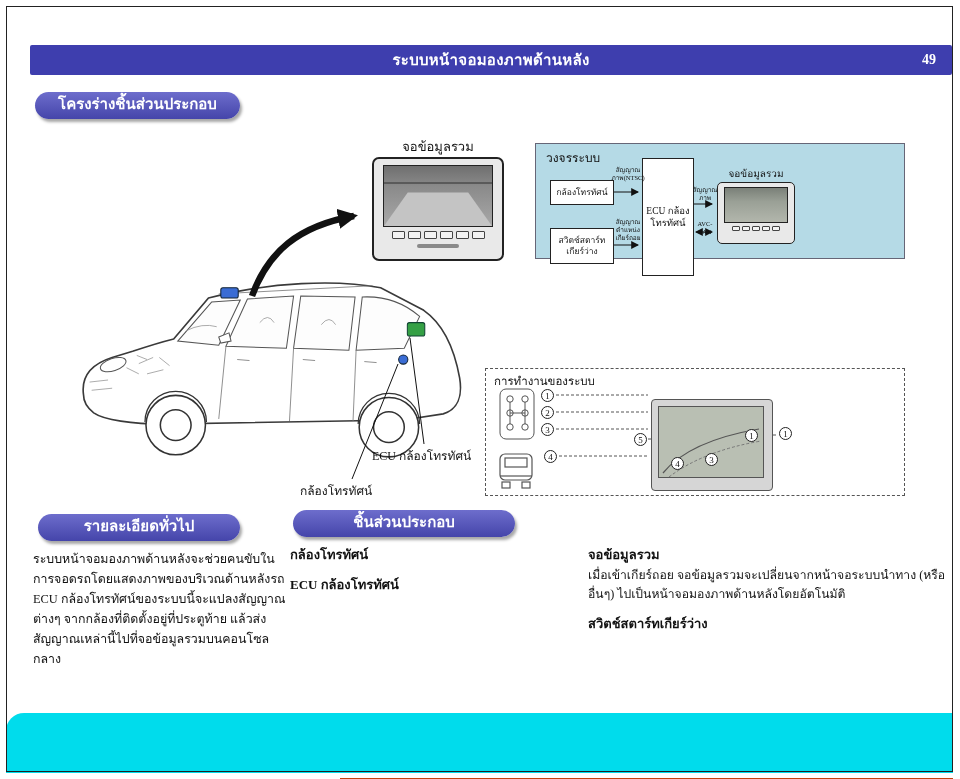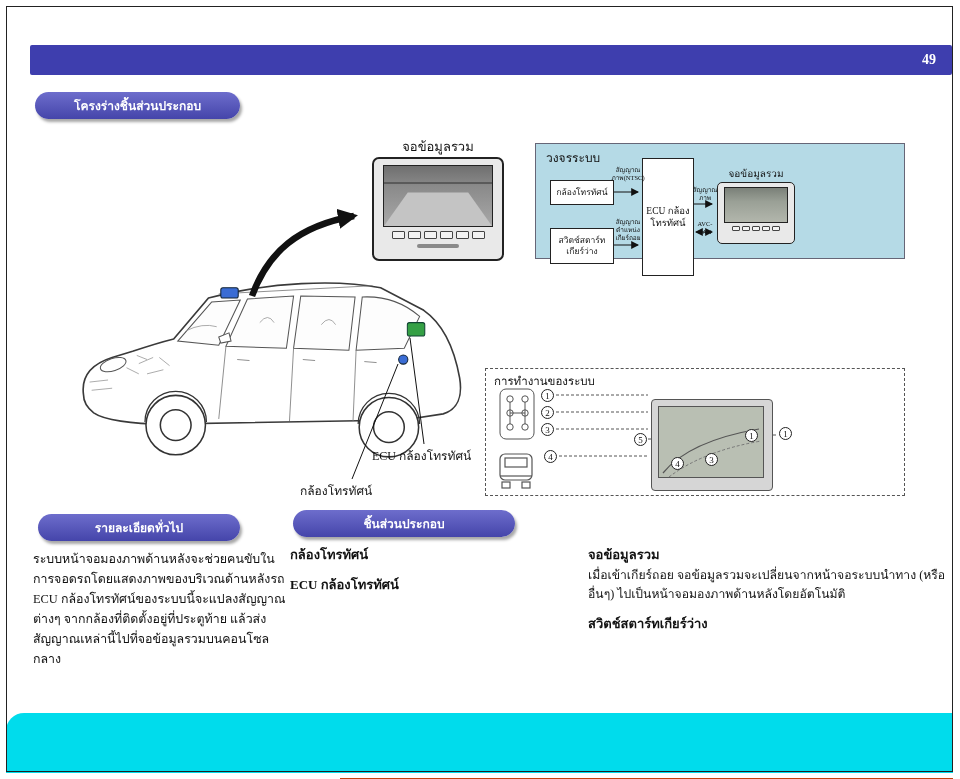--- a/index.html
+++ b/index.html
@@ -13,22 +13,22 @@
   .frame { left:6px; top:6px; width:947px; height:766px; border:1px solid #222;
            pointer-events:none; z-index:60; }
 
   .header { left:30px; top:45px; width:922px; height:30px; background:#3e3eae;
             color:#fff; display:flex; align-items:center; justify-content:center;
             border-radius:2px; z-index:5; }
   .header .title { font-size:15px; font-weight:bold; letter-spacing:.3px; }
   .header .pnum  { position:absolute; right:16px; font-size:14px; font-weight:bold;text-align:right; }
 
   .pill { background:linear-gradient(180deg,#6d6dcc,#4545aa); color:#fff;
-          border-radius:14px; display:flex; align-items:center; justify-content:center;
-          font-size:12px; font-weight:bold; box-shadow:2px 3px 3px rgba(0,0,0,.35); z-index:5; }
+          border-radius:14px; display:flex; justify-content:center;
+          font-size:15px; font-weight:bold; box-shadow:2px 3px 3px rgba(0,0,0,.35); z-index:5; }
   .pill-layout     { left:35px;  top:92px;  width:205px; height:27px; }
   .pill-general    { left:38px;  top:514px; width:202px; height:27px; }
   .pill-components { left:293px; top:510px; width:222px; height:27px; }
 
   .caption { text-align:center; font-size:13px; }
   .cap-display-big { left:372px; top:136px; width:132px; }
 
   
   .monitor-big { left:372px; top:157px; width:132px; height:104px; background:#e9e9e9;
                  border:2px solid #222; border-radius:7px; padding:6px 9px 0; z-index:4; }
@@ -96,20 +96,21 @@
   .overlay { position:absolute; left:0; top:0; width:960px; height:779px;
              pointer-events:none; z-index:7; }
   svg.icon { display:block; }
 </style>
 </head>
 <body>
 
 <div class="abs frame"></div>
 
 <div class="abs header">
+  <span class="title">ระบบหน้าจอมองภาพด้านหลัง</span>
   <span class="pnum">49</span>
 </div>
 
 <div class="abs pill pill-layout">
   <span>โครงร่างชิ้นส่วนประกอบ</span>
 </div>
 
 <div class="abs caption cap-display-big">จอข้อมูลรวม</div>
 
 <div class="abs monitor-big">

